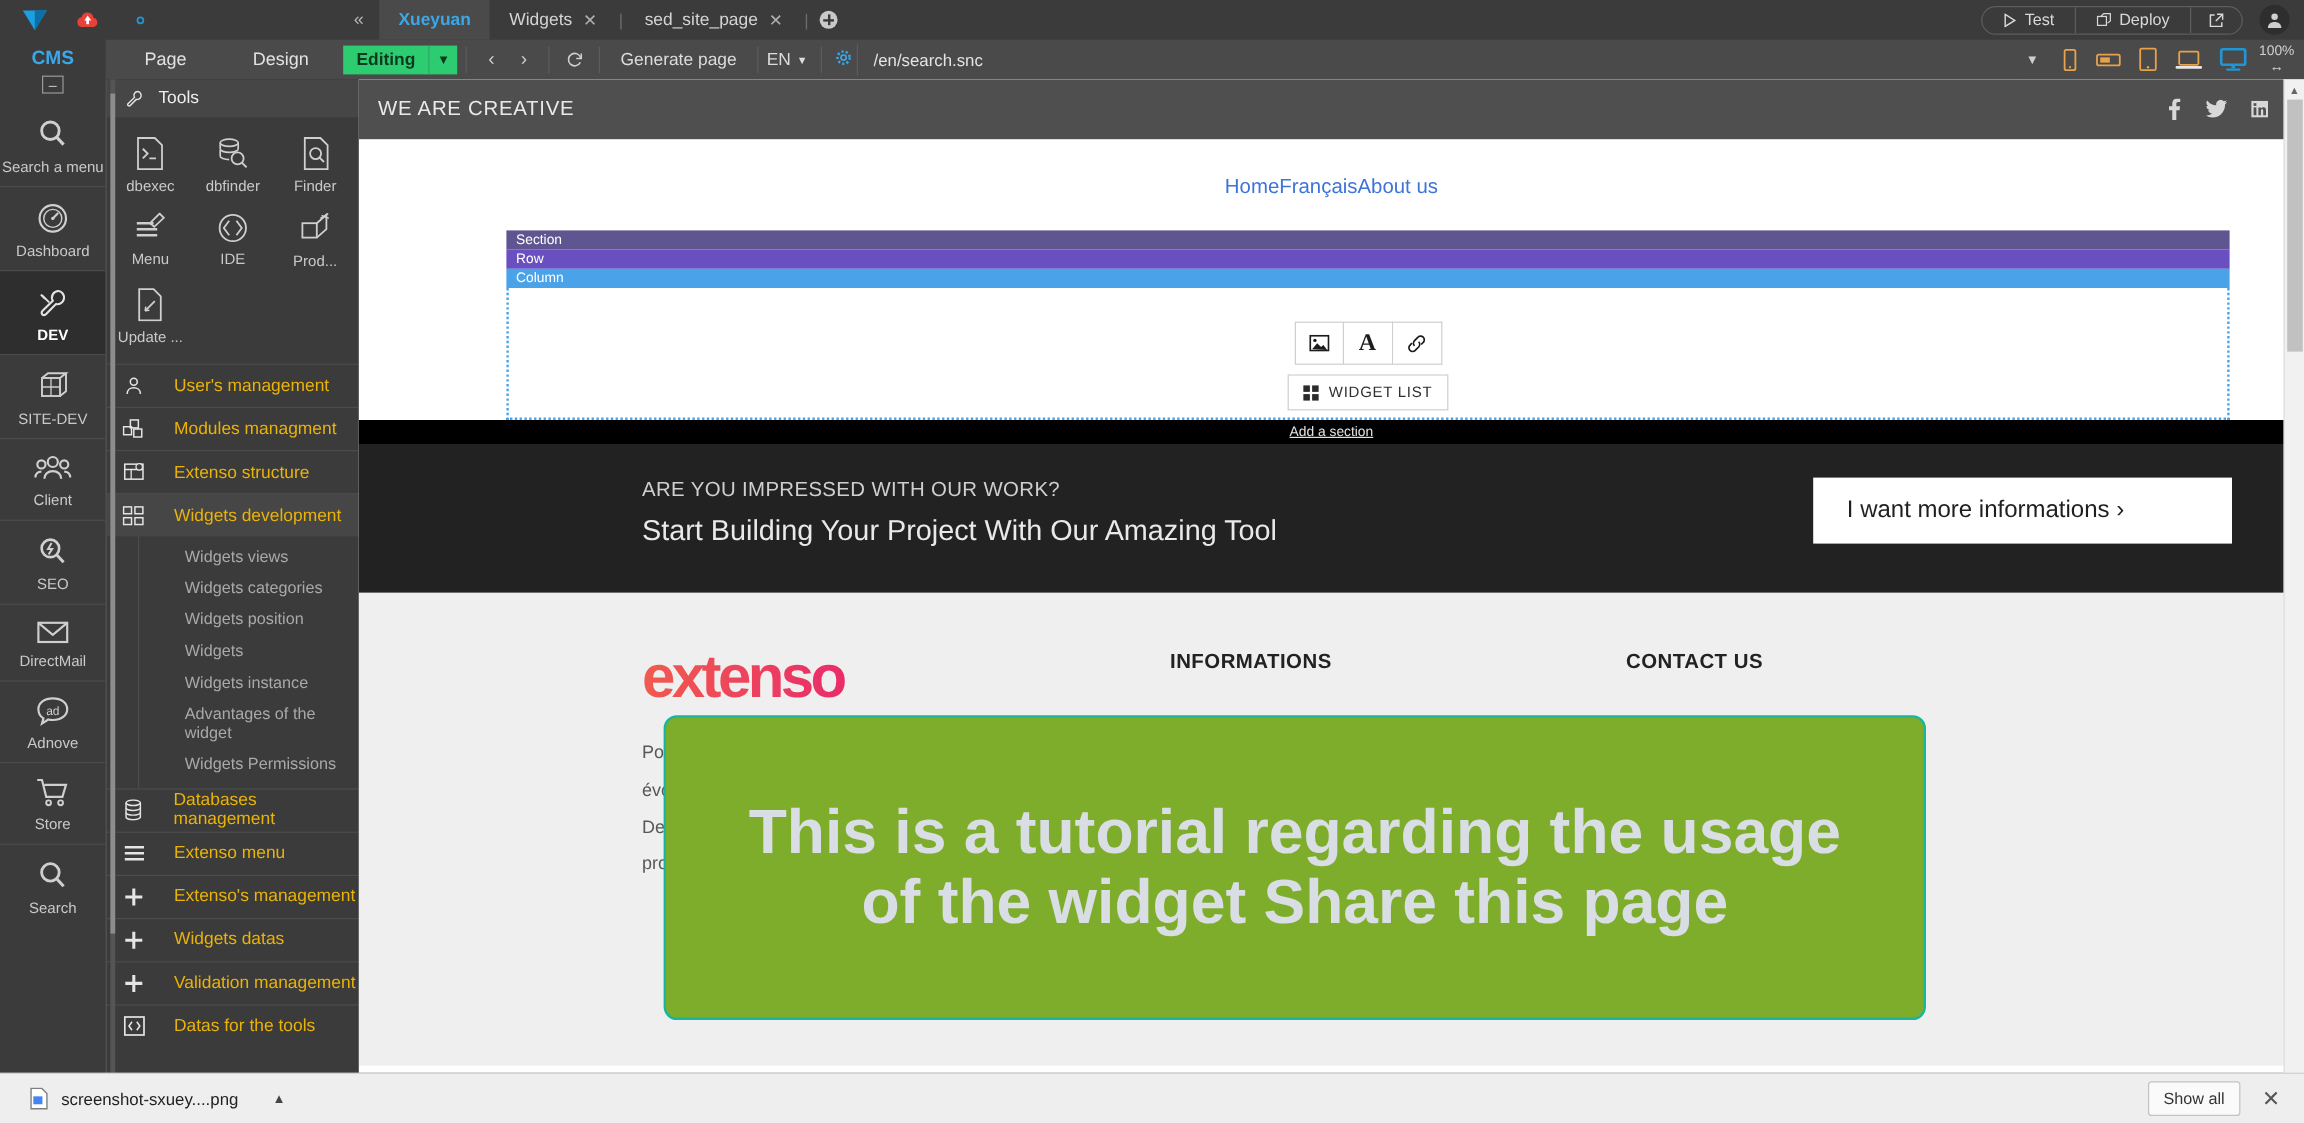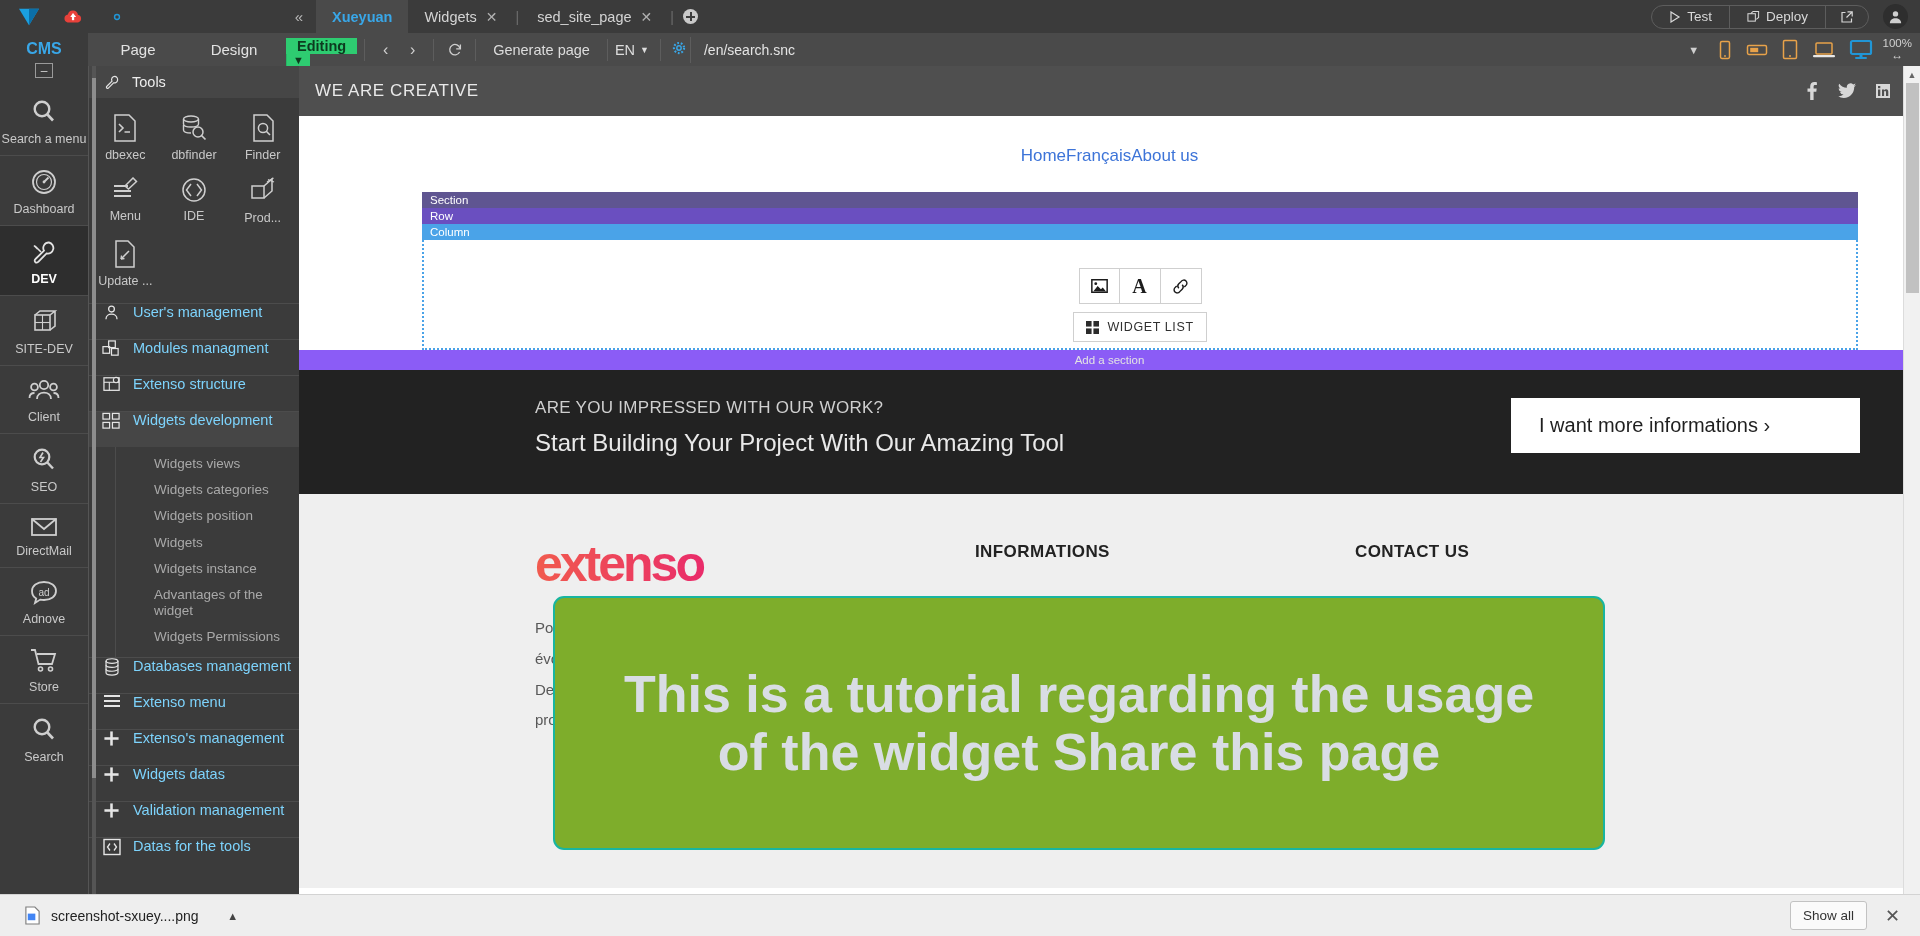--- a/index.html
+++ b/index.html
@@ -73,21 +73,21 @@
     background: #4a4a4a; display: flex; align-items: center;
   }
   .menu-tabs { width: 282px; display: flex; align-items: center; }
   .menu-tab {
     flex: 1; text-align: center; font-size: 15px; color: #e2e2e2; cursor: pointer;
   }
   .menu-tab:first-child { color: #39a7e8; flex: 0 0 90px; font-weight: bold;}
 
   .editbar { display: flex; align-items: center; flex: 1; height: 33px; }
   .editing-chip {
-    display: flex; align-items: stretch; height: 24px; margin-left: 4px; flex-direction: column;
+    display: flex; align-items: stretch; height: 24px; margin-left: 4px;
   }
   .editing-main {
     background: #2ecc71; color: #0d3a1f; font-size: 14.5px; font-weight: bold;
     display: flex; align-items: center; padding: 0 11px; cursor: pointer;
   }
   .editing-caret {
     background: #2ecc71; color: #0d3a1f; width: 24px; display: flex;
     align-items: center; justify-content: center; cursor: pointer;
     border-left: 1px solid #27b765; font-size: 11px;
   }
@@ -156,22 +156,22 @@
   .tools-grid {
     display: grid; grid-template-columns: repeat(3, 1fr);
     padding: 10px 2px 6px; background: #3b3b3b;
   }
   .tool {
     text-align: center; padding: 6px 0 9px; cursor: pointer;
   }
   .tool svg { display: block; margin: 0 auto 6px; }
   .tool-lbl { font-size: 12.5px; color: #c9c9c9; }
   .panel-item {
-    display: flex; align-items: flex-start; gap: 12px; height: 36px;
-    padding-left: 13px; color: #7dd3fc; font-size: 14.5px; cursor: pointer;
+    display: flex; align-items: center; gap: 24px; height: 36px;
+    padding-left: 13px; color: #eab308; font-size: 14.5px; cursor: pointer;
     border-top: 1px solid #4c4c4c;
   }
   .panel-item.active { background: #464646; }
   .panel-item .pic { width: 19px; display:flex; justify-content:center; }
   .sub-list { padding: 4px 0 6px 38px; border-left: 1px solid #4c4c4c; margin-left:26px;}
   .sub-item {
     color: #a9a9a9; font-size: 13.5px; padding: 5px 0; cursor: pointer;
     line-height: 1.2;
   }
   .panel-scroll {
@@ -223,22 +223,22 @@
     display: flex; align-items: center; justify-content: center; cursor: pointer;
     background: #fff;
   }
   .icon-cell:first-child { border-left: 1px solid #cfcfcf; }
   .widget-list-btn {
     display: flex; align-items: center; gap: 8px; height: 30px; padding: 0 12px;
     border: 1px solid #cfcfcf; background: #fff; color: #303030;
     font-size: 12.5px; letter-spacing: .6px; cursor: pointer;
   }
   .add-section {
-    background: #8b5cf6; color: #e3e3e3; text-align: center; font-size: 11.5px;
-    padding: 4px 0; cursor: pointer;
+    background: #000000; color: #e3e3e3; text-align: center; font-size: 11.5px;
+    padding: 4px 0; cursor: pointer; text-decoration: underline;
   }
   .cta {
     background: #222222; display: flex; align-items: flex-start;
     justify-content: space-between; padding: 28px 60px 28px 236px; height: 124px;
   }
   .cta-sm { color: #cfcfcf; font-size: 17px; letter-spacing:.3px; }
   .cta-lg { color: #e9e9e9; font-size: 24px; margin-top: 11px; }
   .cta-btn {
     background: #fff; color: #1f1f1f; font-size: 20px;
     padding: 16px 28px; min-width: 349px; cursor: pointer;

